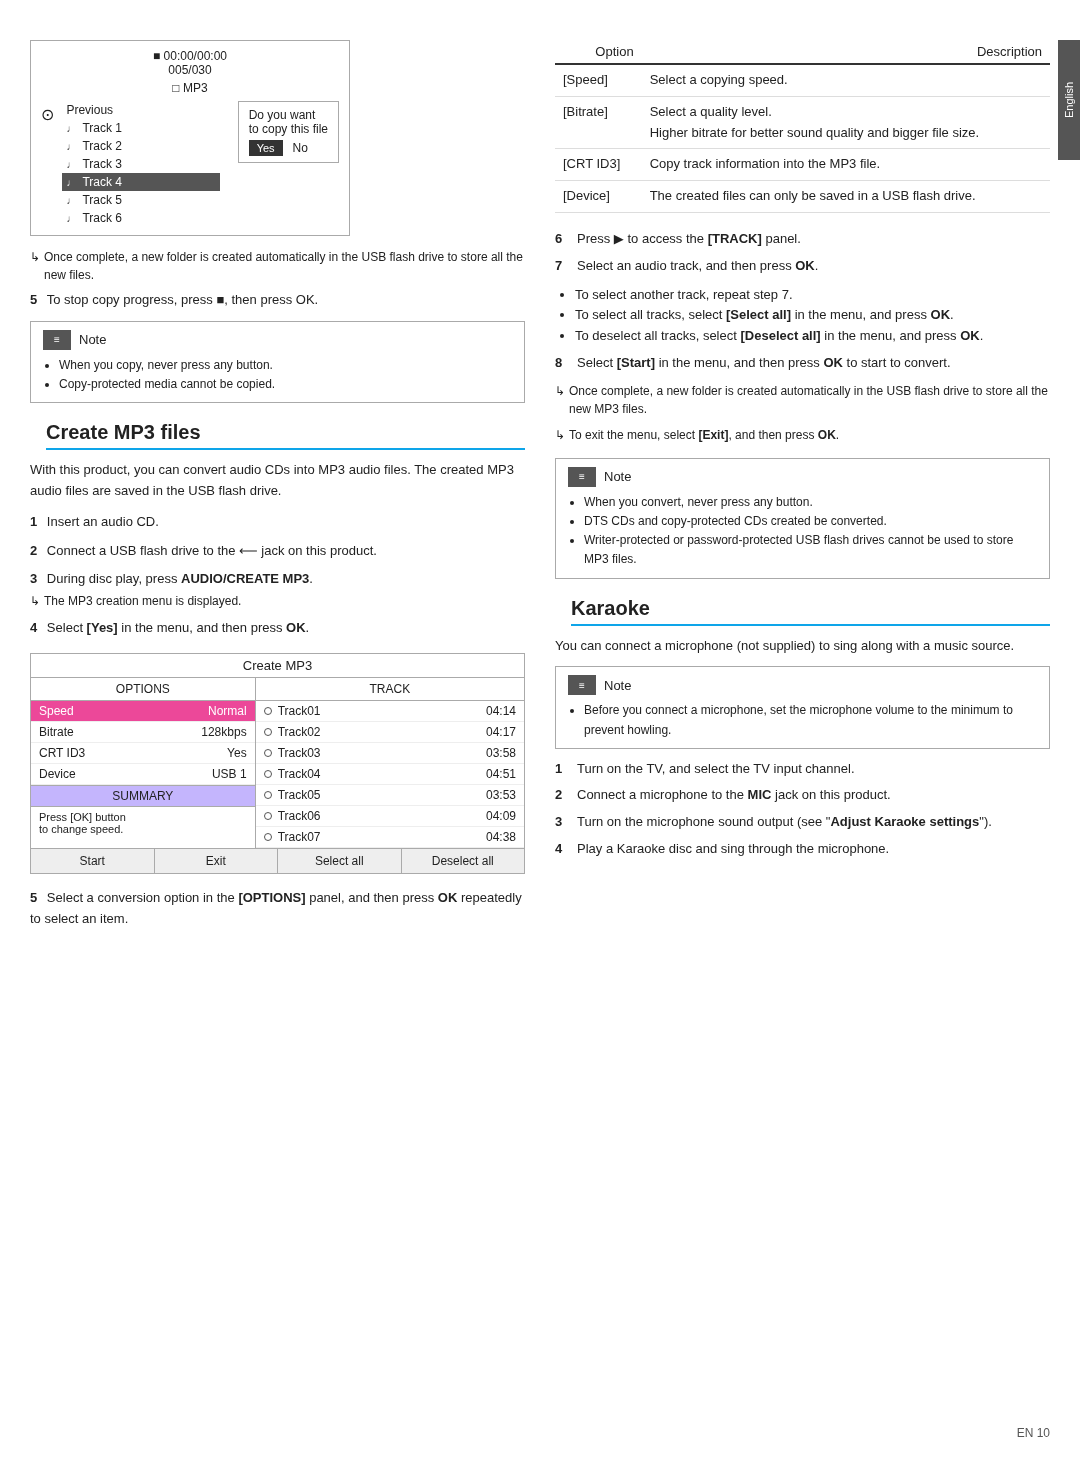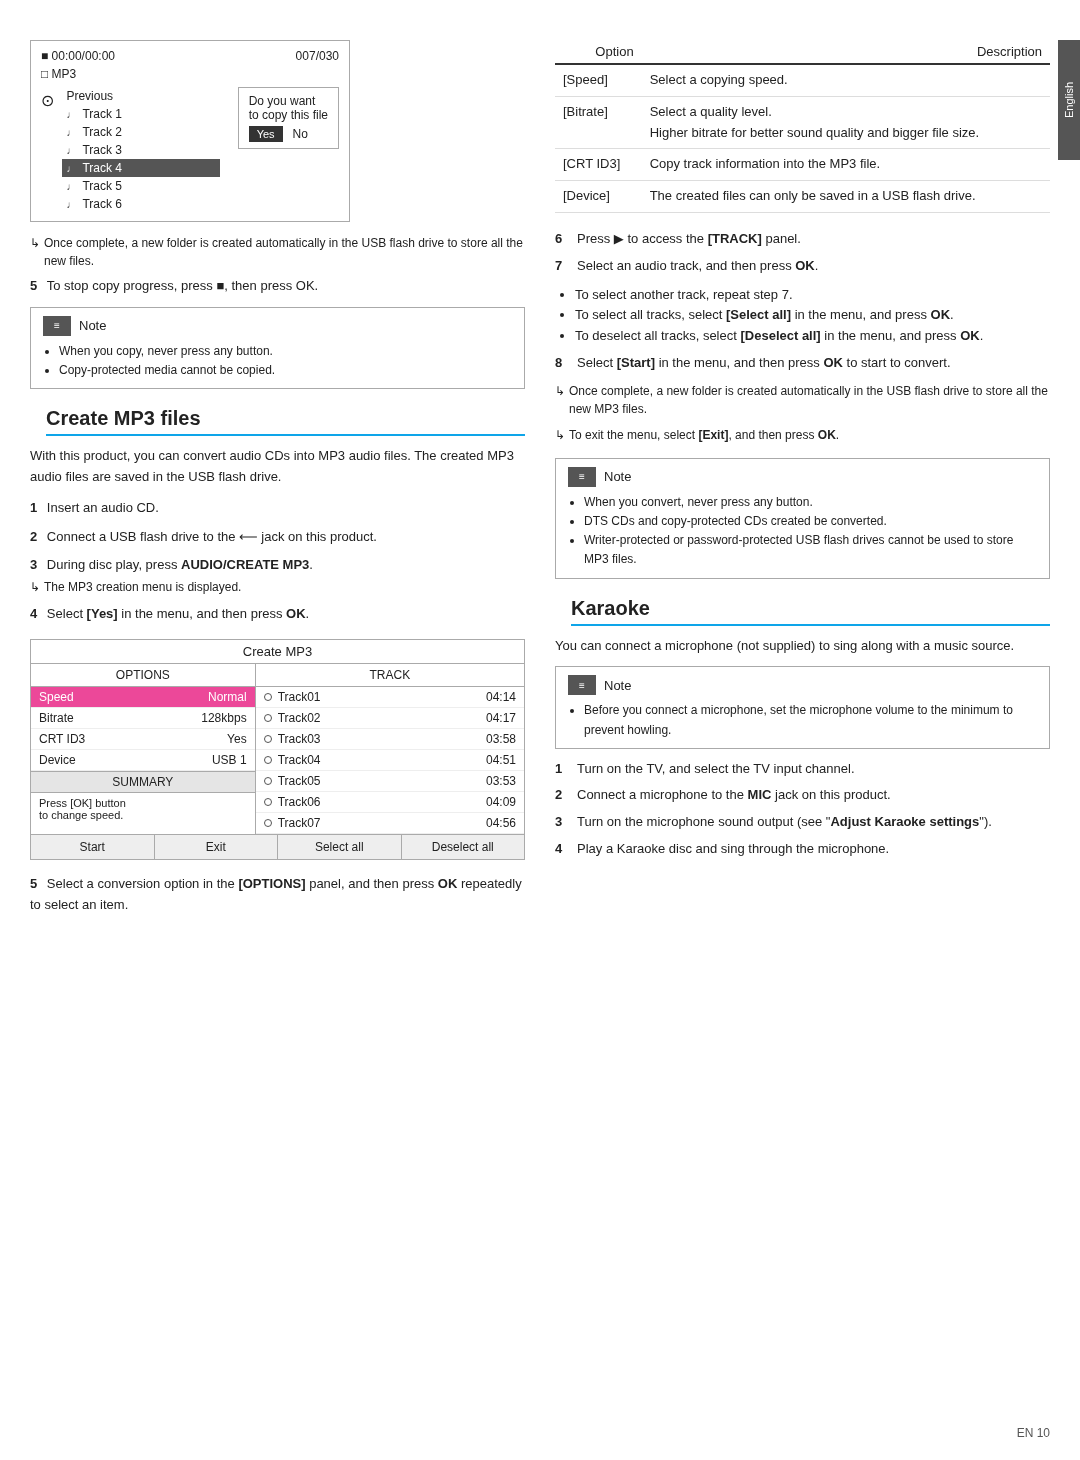--- a/index.html
+++ b/index.html
@@ -54,24 +54,25 @@
     
     .player-box {
       border: 1px solid #aaa;
       padding: 8px 10px;
       margin-bottom: 12px;
       width: 320px;
     }
 
     .player-top-row {
       display: flex;
-      justify-content: space-between;
+      justify-content: flex-start;
       align-items: center;
       font-size: 12px;
       margin-bottom: 4px;
+      flex-direction: column;
     }
 
     .track-item {
       display: flex;
       align-items: center;
       gap: 6px;
       padding: 2px 4px;
       font-size: 12px;
     }
 
@@ -226,21 +227,21 @@
       border-bottom: 1px solid #eee;
     }
 
     .options-row.highlight {
       background: #ec4899;
       color: #fff;
     }
 
     .options-summary {
       text-align: center;
-      background: #e5e5e5;
+      background: #c4b5fd;
       padding: 3px 8px;
       border-top: 1px solid #aaa;
       border-bottom: 1px solid #aaa;
     }
 
     .options-note {
       padding: 4px 8px;
       font-size: 11px;
     }
 
@@ -369,21 +370,21 @@
 <div class="page-container">
 
   <div class="left-col">
 
     <div class="player-box">
       <div class="player-top-row">
         <div>
           <span>■</span>
           <span>00:00/00:00</span>
         </div>
-        <div>007/030</div>
+        <div>005/030</div>
       </div>
       <div class="player-top-row" style="margin-bottom:6px;">
         <div>
           <span>□</span>
           <span>MP3</span>
         </div>
       </div>
       <div class="player-row">
         <div style="margin-top:4px;">
           <span style="font-size:16px;">⊙</span>
@@ -525,21 +526,21 @@
             <span class="track-time">03:53</span>
           </div>
           <div class="track-row">
             <span class="track-circle"></span>
             <span class="track-name">Track06</span>
             <span class="track-time">04:09</span>
           </div>
           <div class="track-row">
             <span class="track-circle"></span>
             <span class="track-name">Track07</span>
-            <span class="track-time">04:56</span>
+            <span class="track-time">04:38</span>
           </div>
         </div>
       </div>
       <div class="mp3-buttons">
         <div class="mp3-btn">Start</div>
         <div class="mp3-btn">Exit</div>
         <div class="mp3-btn">Select all</div>
         <div class="mp3-btn" style="border-right:none;">Deselect all</div>
       </div>
     </div>

